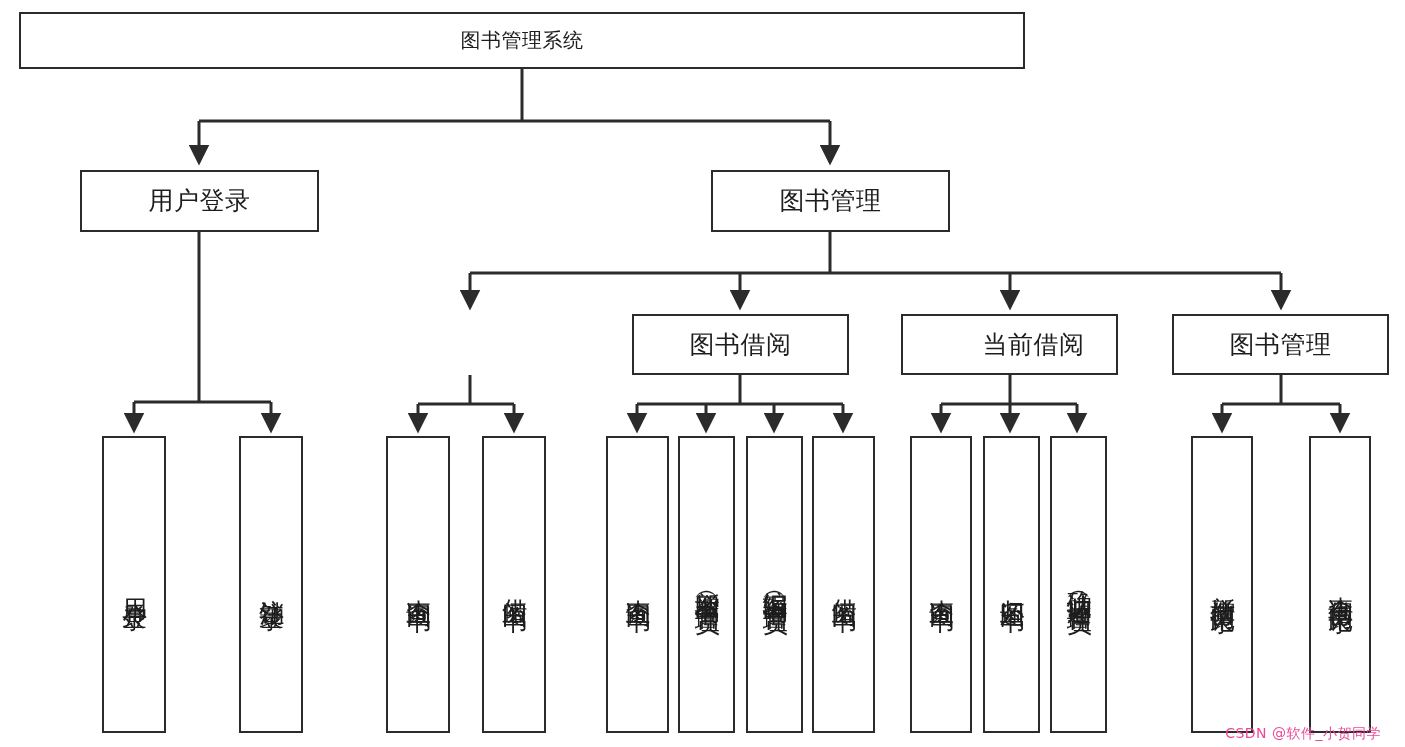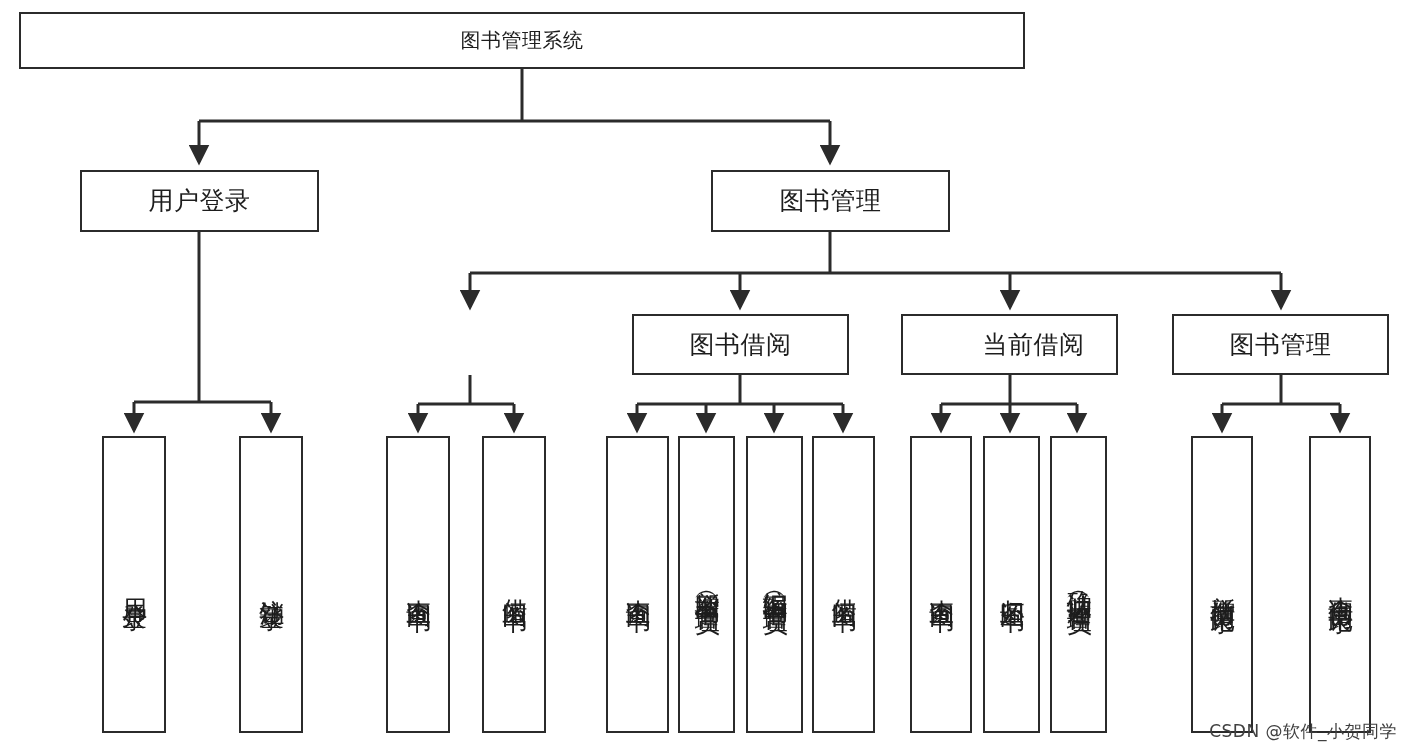--- a/index.html
+++ b/index.html
@@ -62,24 +62,24 @@
     line-height: 1.05;
     letter-spacing: 3px;
     white-space: nowrap;
     height: 100%;
     display: flex;
     align-items: center;
     justify-content: center;
   }
   .watermark {
     position: absolute;
-    right: 8px;
+    right: 24px;
     bottom: 4px;
-    font-size: 17px;
-    color: #404040;
+    font-size: 14px;
+    color: #ec4899;
     letter-spacing: 0.5px;
     z-index: 5;
     user-select: none;
   }
 </style>
 </head>
 <body>
 
 <div id="canvas">
 

